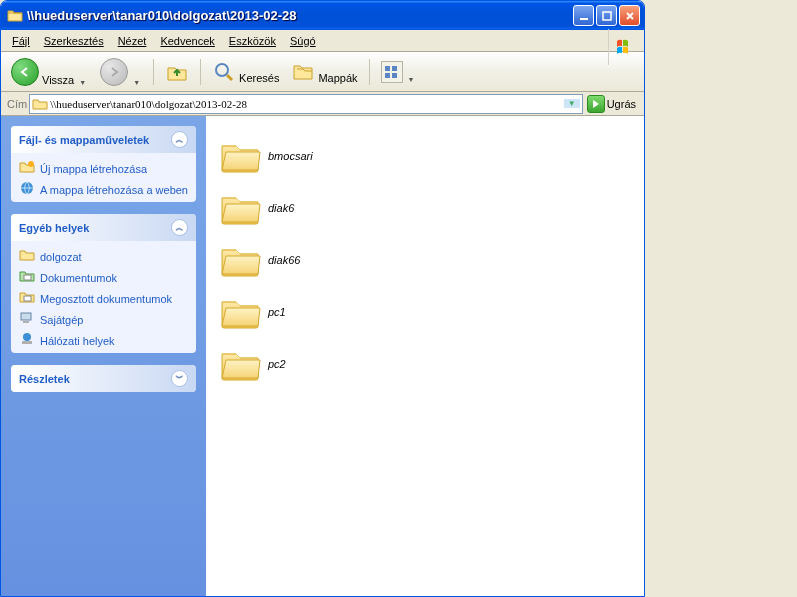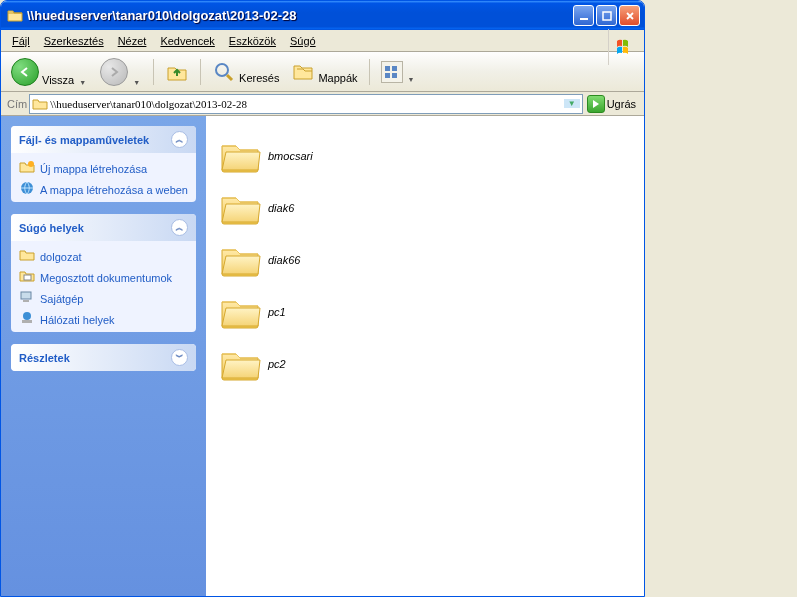--- a/index.html
+++ b/index.html
@@ -323,31 +323,40 @@
                   <path d="M2 8h12M8 2c3 3 3 9 0 12M8 2c-3 3-3 9 0 12" stroke="#bfe3ff" fill="none"></path>
                 </svg>
               </span>
             <span>A mappa létrehozása a weben</span>
           </div>
         </div>
       </div>
 
       <div class="task-panel">
         <div class="task-header">
-          <span>Súgó helyek</span>
+          <span>Egyéb helyek</span>
           <span class="chev">︽</span>
         </div>
         <div class="task-body">
           <div class="task-link">
             <span class="tiny-icon">
                 <svg width="16" height="16" viewBox="0 0 16 16">
                   <path d="M1 4h5l1 2h8v7H1z" fill="#ffe79c" stroke="#c9a02c"></path>
                 </svg>
               </span>
             <span>dolgozat</span>
+          </div>
+          <div class="task-link">
+            <span class="tiny-icon">
+                <svg width="16" height="16" viewBox="0 0 16 16">
+                  <path d="M1 4h5l1 2h8v7H1z" fill="#b8e2b0" stroke="#4a9a3a"></path>
+                  <rect x="5" y="7" width="7" height="5" fill="#fff" stroke="#888"></rect>
+                </svg>
+              </span>
+            <span>Dokumentumok</span>
           </div>
           <div class="task-link">
             <span class="tiny-icon">
                 <svg width="16" height="16" viewBox="0 0 16 16">
                   <path d="M1 4h5l1 2h8v7H1z" fill="#ffe79c" stroke="#c9a02c"></path>
                   <rect x="5" y="7" width="7" height="5" fill="#fff" stroke="#888"></rect>
                 </svg>
               </span>
             <span>Megosztott dokumentumok</span>
           </div>

